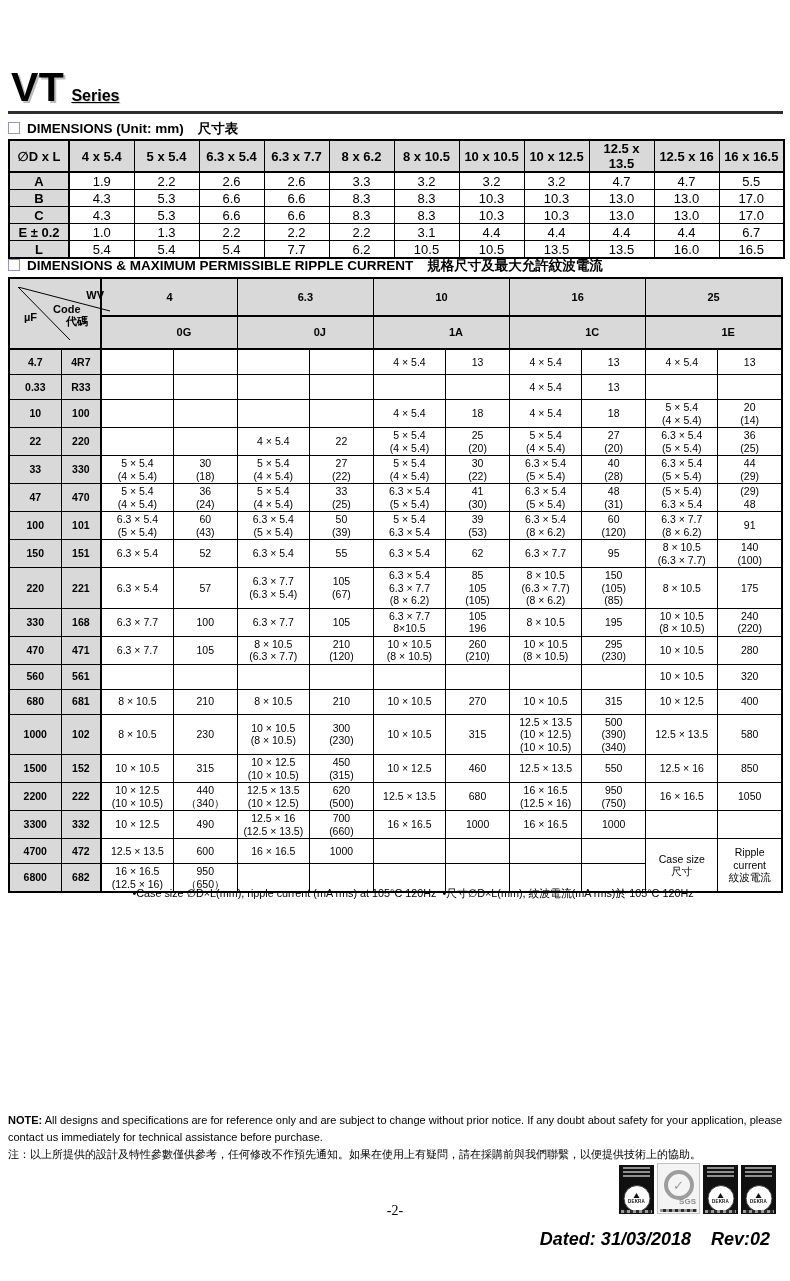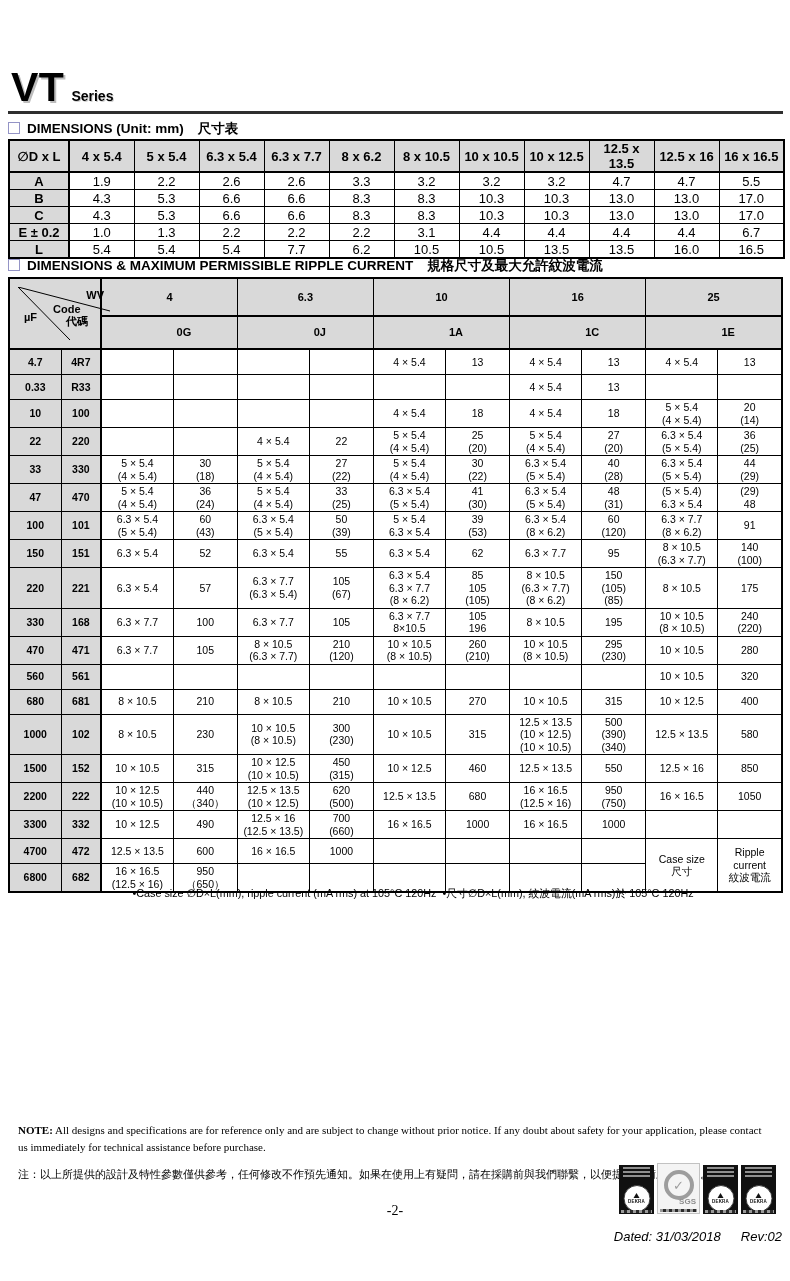--- a/index.html
+++ b/index.html
@@ -2,21 +2,21 @@
 <html><head>
 <meta charset="utf-8">
 <style>
   html,body{margin:0;padding:0;background:#fff;}
   #page{position:relative;width:790px;height:1281px;background:#ffffff;overflow:hidden;
         font-family:"Liberation Sans","DejaVu Sans",sans-serif;color:#000;}
 
   
   .title{position:absolute;left:11px;top:64px;white-space:nowrap;}
   .vt{font-size:41px;font-weight:bold;letter-spacing:0.5px;text-shadow:2px 2px 0 #bdbdbd;}
-  .series{font-size:14px;font-weight:bold;margin-left:7px;text-shadow:1px 1px 0 #cfcfcf;}
+  .series{font-size:16px;font-weight:bold;margin-left:7px;text-shadow:1px 1px 0 #cfcfcf;text-decoration:underline;}
   .hrule{position:absolute;left:8px;width:775px;top:111px;height:3px;background:#2e2e2e;}
 
   
   .sec-heading{position:absolute;left:8px;font-size:13.5px;font-weight:bold;white-space:nowrap;}
   #h1{top:120px}
   #h2{top:257px}
   .sq{display:inline-block;width:10px;height:10px;border:1.5px solid #9494c6;background:#fff;
       margin-right:7px;vertical-align:-1px;}
   .h-cn{margin-left:14px;}
 
@@ -49,21 +49,21 @@
   .c-code-cn{top:29px;left:48px;}
   .c-uf{bottom:17px;left:6px;}
 
   
   .footnote{position:absolute;top:887px;left:60px;width:706px;text-align:center;
             font-size:10.8px;white-space:nowrap;}
   .footnote .fn-cn{margin-left:6px;}
 
   
   .note{position:absolute;top:1112px;left:8px;width:776px;font-size:11px;line-height:17px;}
-  .note p{margin:10px;font-family:Liberation Serif, serif;}
+  .note p{margin:0;}
   .note-label{font-weight:bold;}
 
   
   .logos{position:absolute;top:1163px;right:14px;display:flex;gap:3px;align-items:flex-end;}
   .badge{position:relative;width:35px;height:49px;}
   .badge.dekra{background:#101010;}
   .toplines div{height:2px;background:#8f8f8f;margin:2px 4px 0;}
   .seal{position:absolute;left:50%;top:20px;transform:translateX(-50%);width:25px;height:25px;
         background:#fff;border-radius:50%;border:1px solid #3a3a3a;display:flex;flex-direction:column;
         align-items:center;justify-content:center;}
@@ -74,21 +74,21 @@
         background:repeating-linear-gradient(90deg,#9a9a9a 0 3px,#2a2a2a 3px 6px);}
   .badge.sgs{background:#f4f4f4;border:1px solid #c2c2c2;width:41px;}
   .sgs .ring{position:absolute;left:50%;top:6px;transform:translateX(-50%);width:22px;height:22px;
         border-radius:50%;border:4px solid #9d9d9d;display:flex;align-items:center;justify-content:center;}
   .sgs .chk{font-size:13px;color:#9d9d9d;font-weight:bold;line-height:13px;}
   .sgs .sgs-label{position:absolute;right:3px;bottom:7px;font-size:8px;font-weight:bold;color:#8d8d8d;}
 
   
   .pagenum{position:absolute;top:1203px;left:0;width:790px;text-align:center;
            font-family:"Liberation Serif","DejaVu Serif",serif;font-size:14px;}
-  .dated{position:absolute;top:1229px;right:8px;font-size:13px;font-weight:normal;
+  .dated{position:absolute;top:1229px;right:20px;font-size:18px;font-weight:bold;
          font-style:italic;white-space:nowrap;}
   .dated .rev{margin-left:20px;}
 </style>
 </head>
 <body>
 
 <div id="page">
 
   <div class="title">
     <span class="vt">VT</span><span class="series">Series</span>

